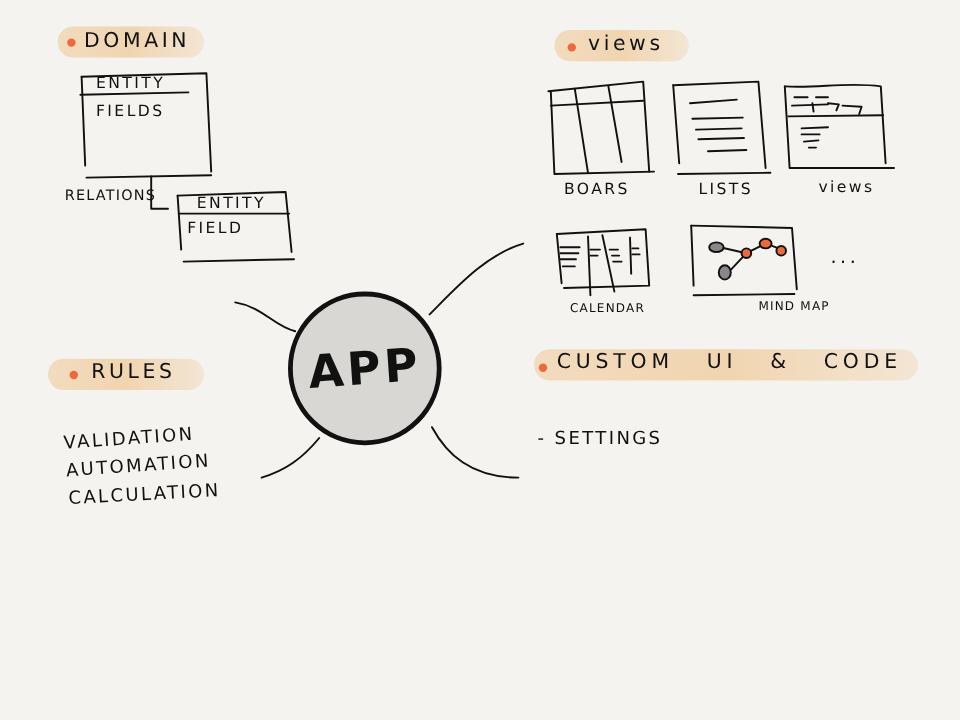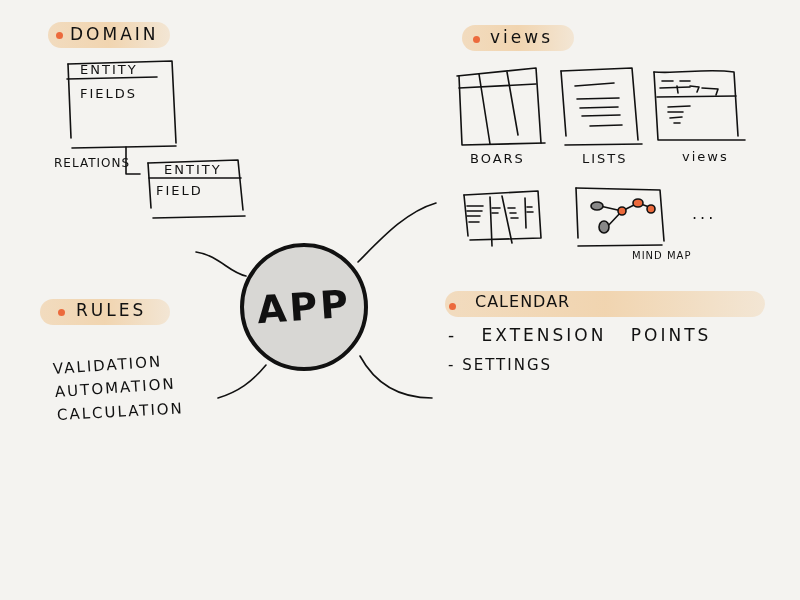--- a/index.html
+++ b/index.html
@@ -145,37 +145,37 @@
   <div class="heading" style="left:462px;top:25px;width:112px;"></div>
   <div class="dot" style="left:473px;top:36px;"></div>
   <div class="heading-label" style="left:490px;top:27px;text-transform:lowercase;">Views</div>
 
   <div class="heading" style="left:40px;top:299px;width:130px;"></div>
   <div class="dot" style="left:58px;top:309px;"></div>
   <div class="heading-label" style="left:76px;top:300px;">Rules</div>
 
   <div class="heading" style="left:445px;top:291px;width:320px;"></div>
   <div class="dot" style="left:449px;top:303px;"></div>
+  <div class="heading-label" style="left:464px;top:292px;letter-spacing:4px;word-spacing:18px;">Custom UI &amp; Code</div>
 
   <div class="txt small" style="left:80px;top:62px;">Entity</div>
   <div class="txt small" style="left:80px;top:86px;">Fields</div>
   <div class="txt small" style="left:54px;top:156px;letter-spacing:1px;font-size:12px;">Relations</div>
   <div class="txt small" style="left:164px;top:162px;">Entity</div>
   <div class="txt small" style="left:156px;top:183px;">Field</div>
 
   <div class="txt small" style="left:470px;top:151px;text-align:right;">Boars</div>
   <div class="txt small" style="left:582px;top:151px;">Lists</div>
   <div class="txt small" style="left:682px;top:149px;text-transform:lowercase;">Views</div>
-  <div class="txt" style="left:475px;top:252px;font-size:16px;letter-spacing:1px;margin-top:40px;">Calendar</div>
+  <div class="txt" style="left:475px;top:252px;font-size:10px;letter-spacing:1px;">Calendar</div>
   <div class="txt" style="left:632px;top:250px;font-size:10px;letter-spacing:1px;">Mind Map</div>
   <div class="txt ellipsis">...</div>
 
   <div class="txt med" style="left:53px;top:360px;transform:rotate(-4deg);">Validation</div>
   <div class="txt med" style="left:55px;top:383px;transform:rotate(-4deg);">Automation</div>
   <div class="txt med" style="left:57px;top:406px;transform:rotate(-3deg);">Calculation</div>
 
-  <div class="txt big" style="left:448px;top:325px;word-spacing:16px;">- Extension Points</div>
   <div class="txt med" style="left:448px;top:356px;">- Settings</div>
 
   <div class="app-circle">
     <div class="app-label">APP</div>
   </div>
 </div>
 
 </body></html>

